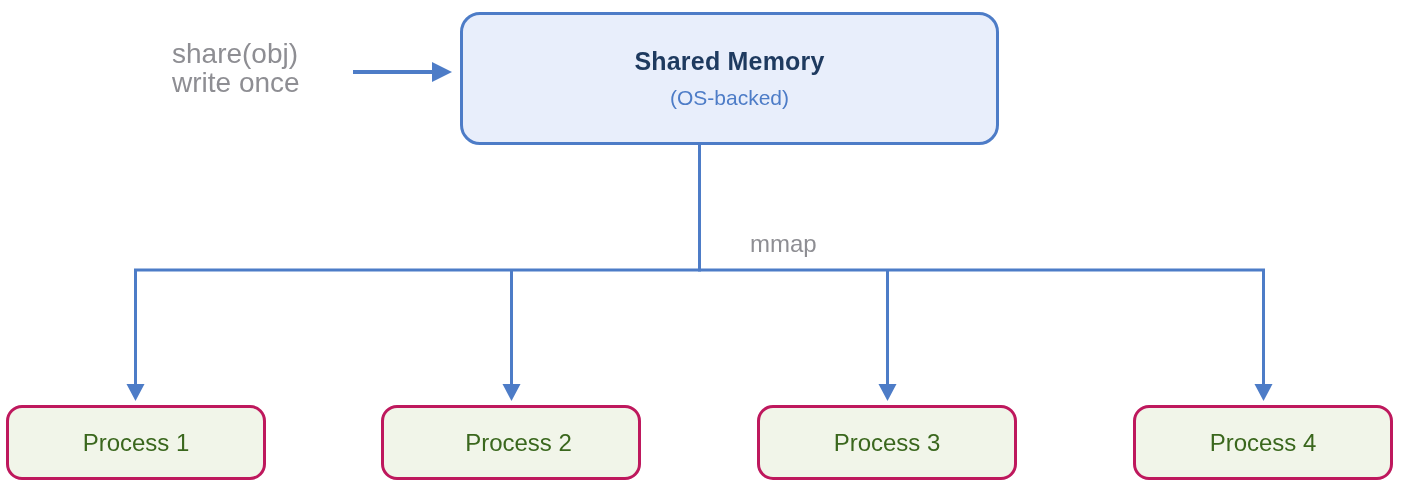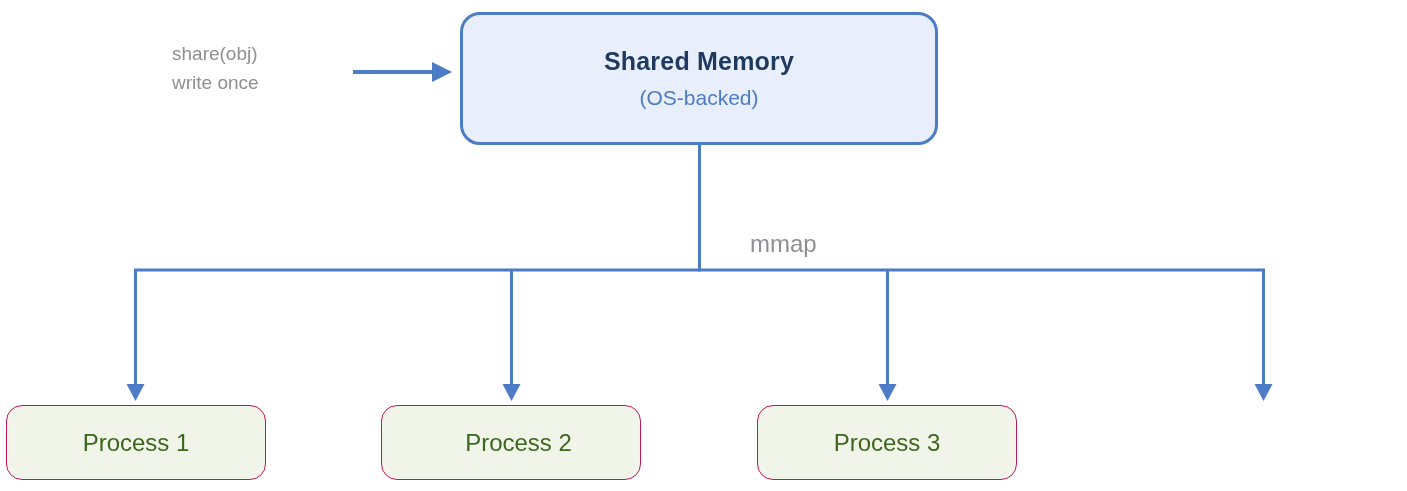--- a/index.html
+++ b/index.html
@@ -21,31 +21,31 @@
     left: 0; top: 0;
     width: 1407px; height: 491px;
     pointer-events: none;
   }
   
   .caller-label {
     position: absolute;
     left: 172px;
     top: 43px;
     color: #8e8e93;
-    font-size: 19px;
+    font-size: 28px;
     line-height: 22px;
   }
   .caller-label div + div { margin-top: 7px; }
 
   
   .shared-memory {
     position: absolute;
     left: 460px;
     top: 12px;
-    width: 478px;
+    width: 539px;
     height: 133px;
     box-sizing: border-box;
     background: #e8eefb;
     border: 3px solid #4d7cc7;
     border-radius: 20px;
     display: flex;
     flex-direction: column;
     align-items: center;
     justify-content: center;
     gap: 10px;
@@ -72,21 +72,21 @@
   }
 
   
   .process {
     position: absolute;
     top: 405px;
     width: 260px;
     height: 75px;
     box-sizing: border-box;
     background: #f1f5e9;
-    border: 1px solid #be185d;
+    border: 3px solid #be185d;
     border-radius: 16px;
     display: flex;
     align-items: center;
     justify-content: center;
     color: #3a671d;
     font-size: 24px;
   }
   .process.p1 { left: 6px; }
   .process.p2 { left: 381px; padding-left: 15px; }
   .process.p3 { left: 757px; }
@@ -140,14 +140,17 @@
 
   <div class="process p1">
     <span>Process 1</span>
   </div>
   <div class="process p2">
     <span>Process 2</span>
   </div>
   <div class="process p3">
     <span>Process 3</span>
   </div>
+  <div class="process p4">
+    <span>Process 4</span>
+  </div>
 
 </div>
 
 </body></html>

